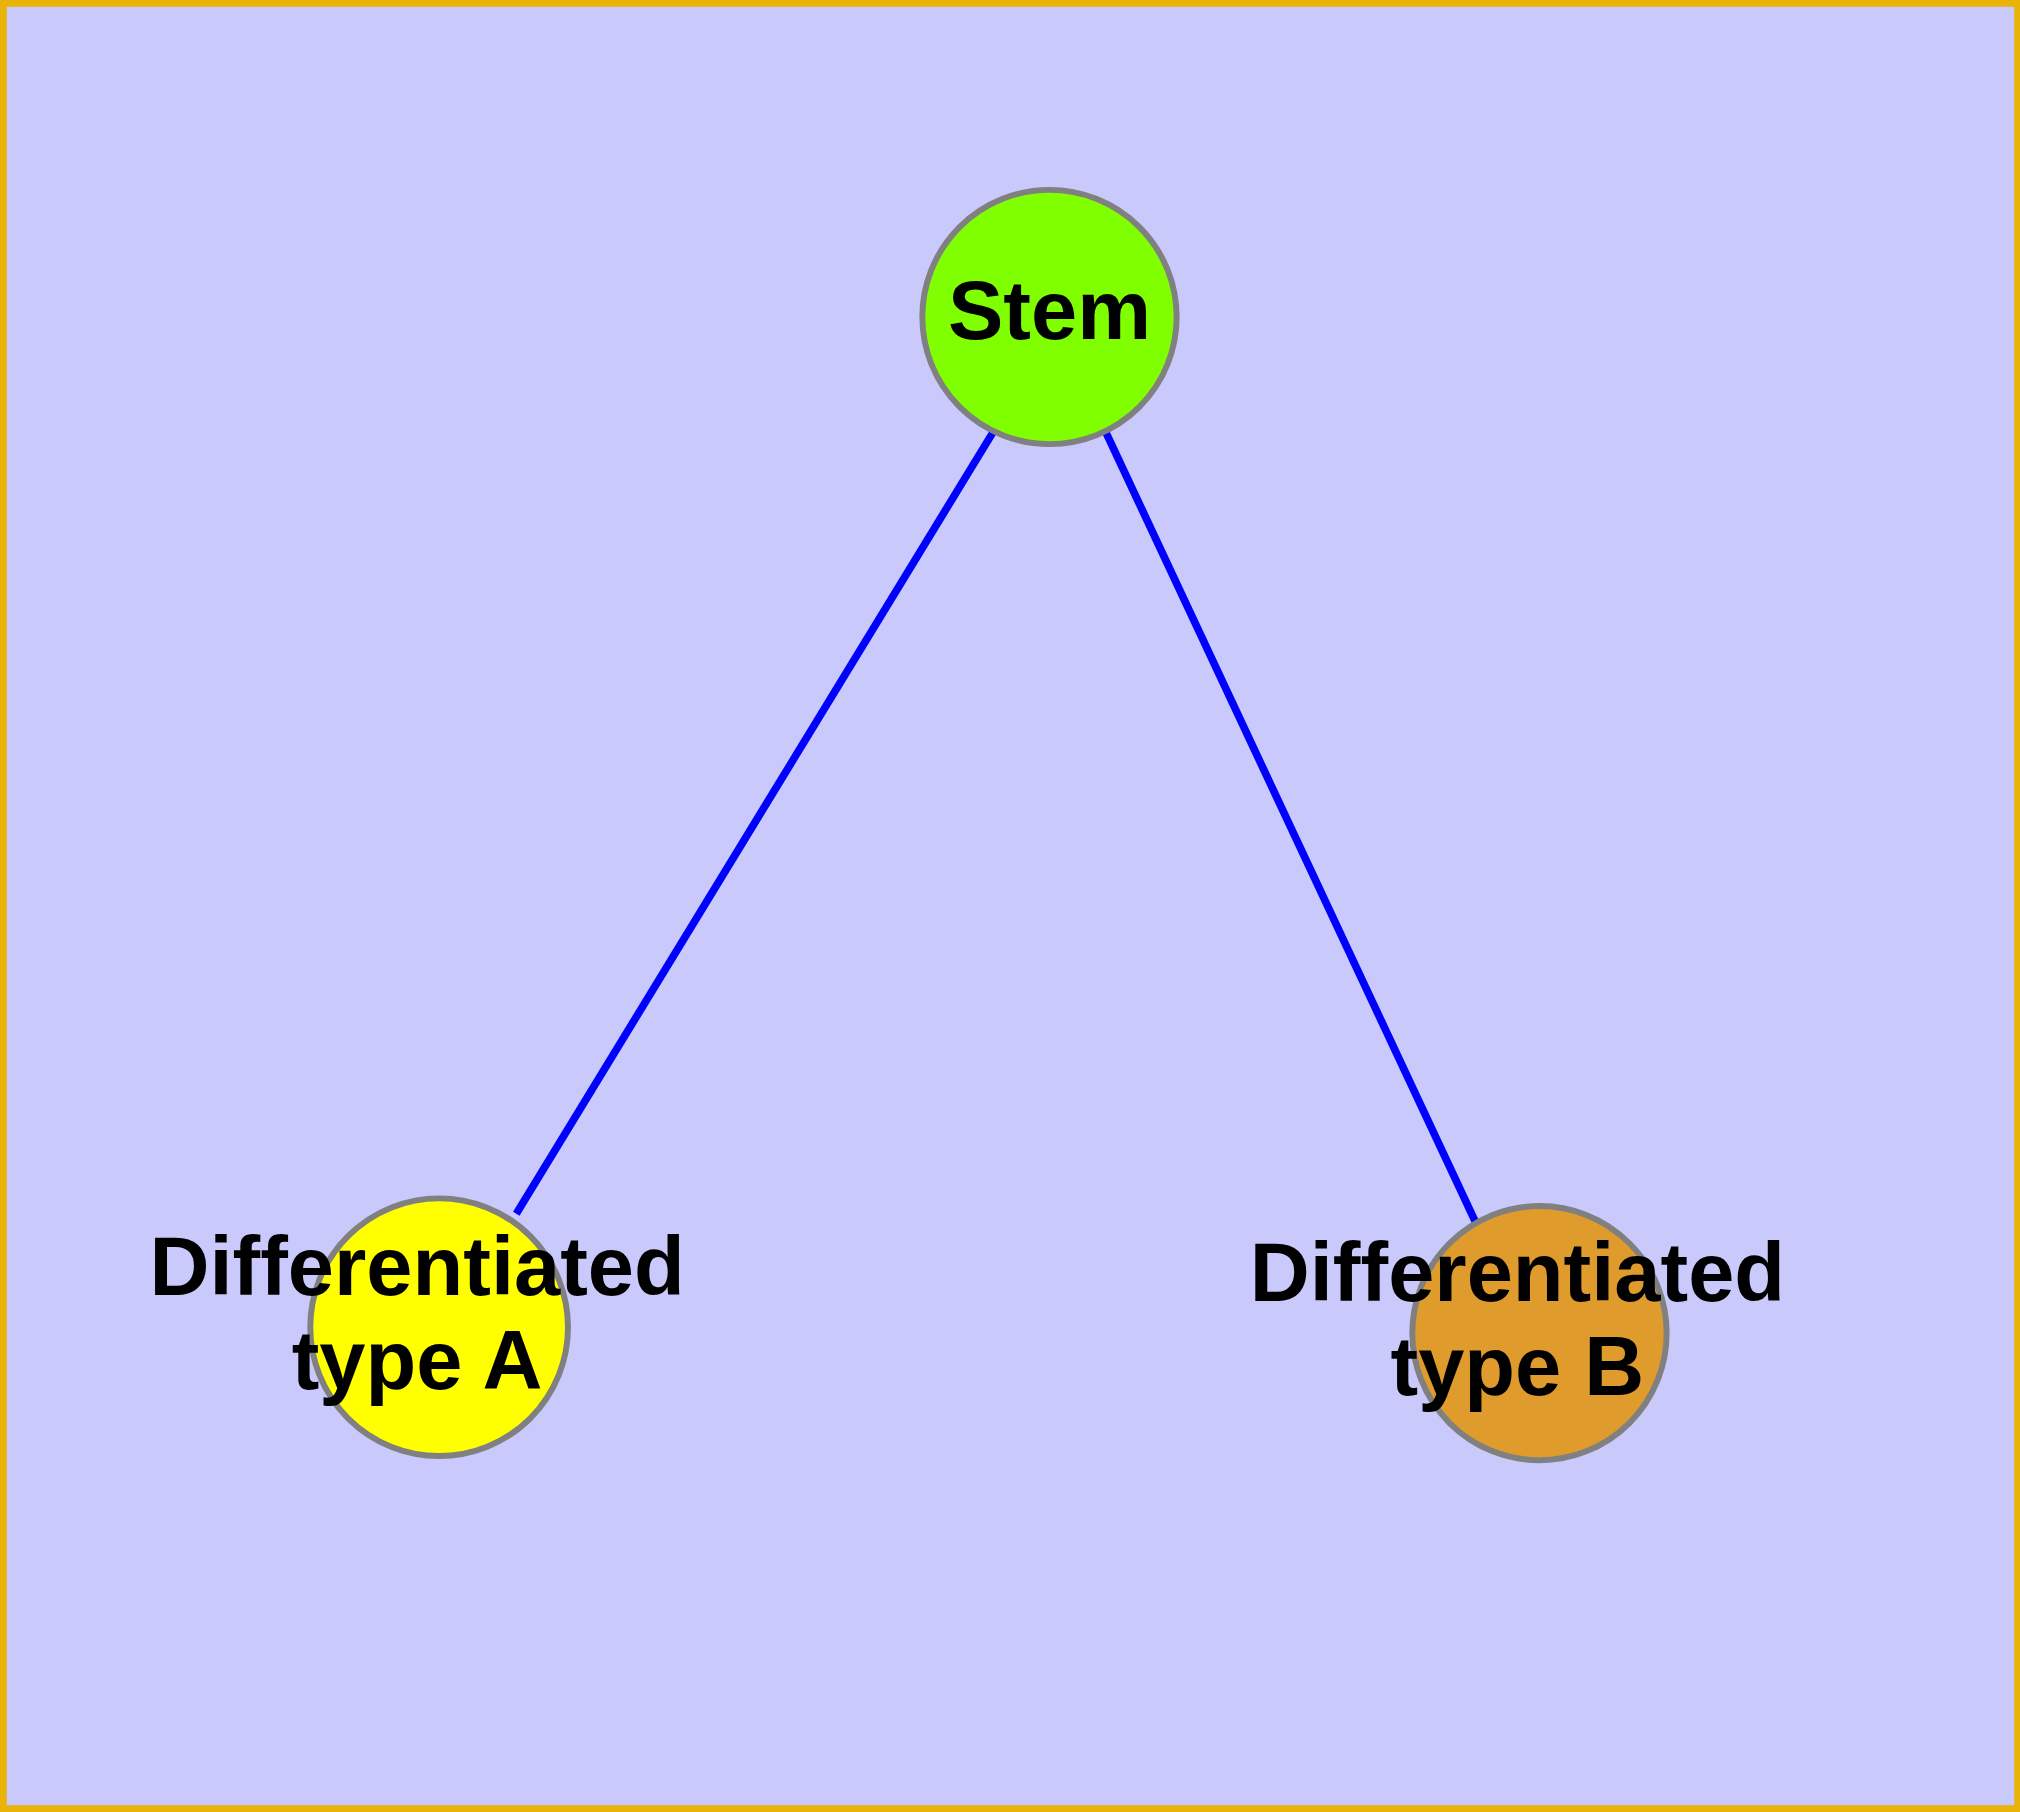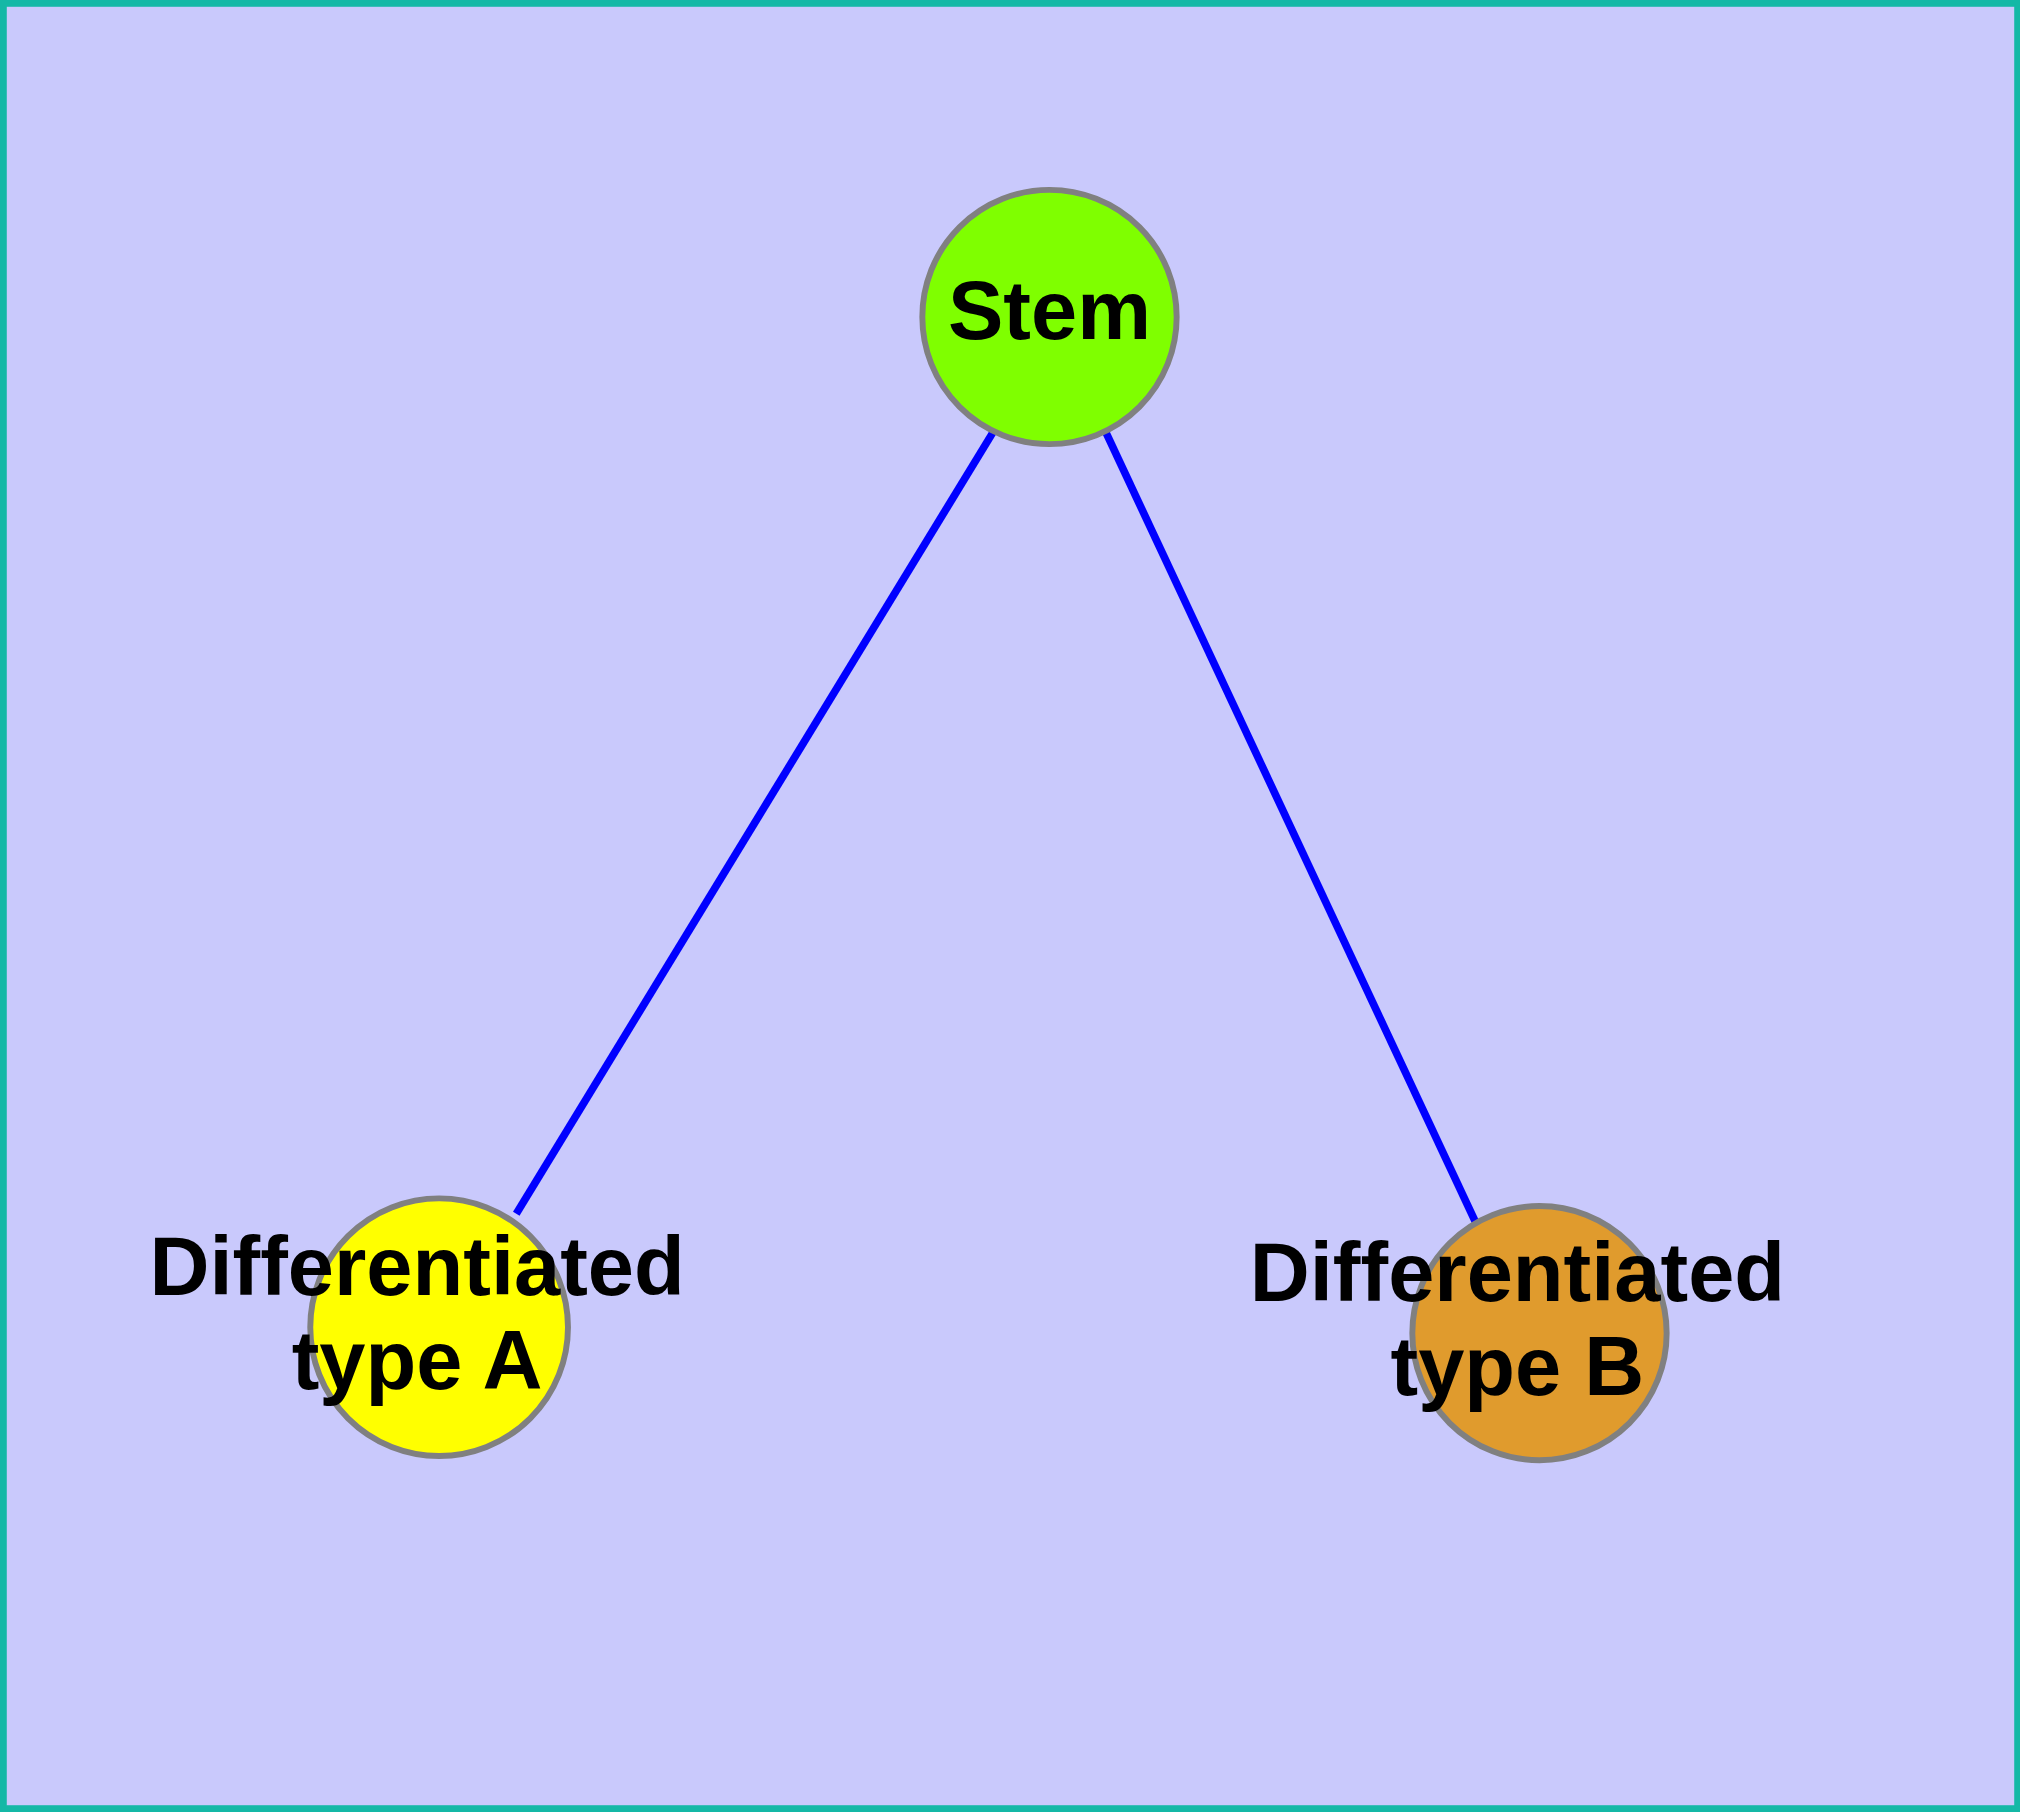--- a/index.html
+++ b/index.html
@@ -11,21 +11,21 @@
   body {
     width: 2021px;
     height: 1812px;
     overflow: hidden;
     font-family: "Liberation Sans", sans-serif;
   }
   #canvas {
     position: relative;
     width: 2021px;
     height: 1812px;
-    background: #14b8a6;
+    background: #eab308;
   }
   #graph-svg {
     position: absolute;
     left: 0;
     top: 0;
     width: 2021px;
     height: 1812px;
     display: block;
   }
   .node-label {

